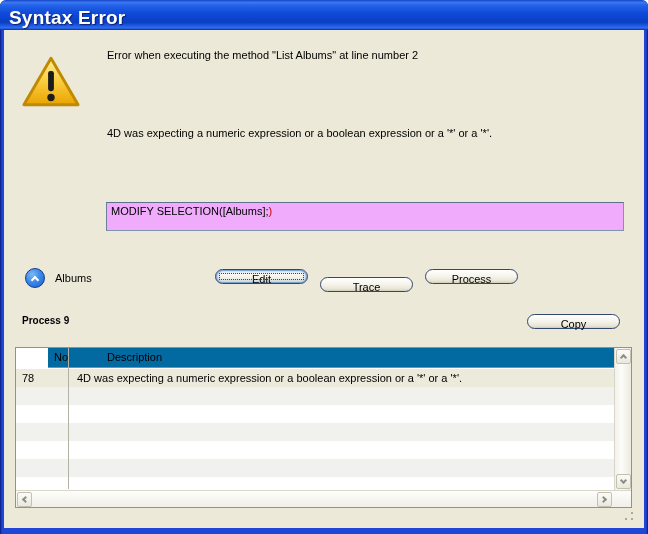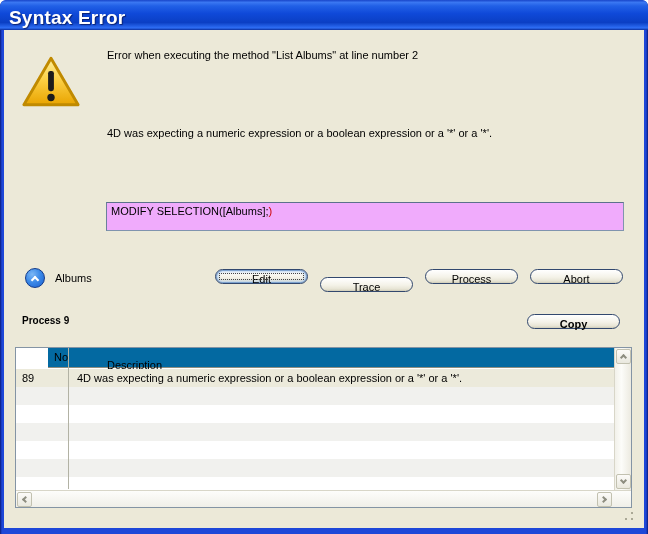--- a/index.html
+++ b/index.html
@@ -60,37 +60,37 @@
     border:1px solid #32486e; border-radius:8px;
     background: linear-gradient(180deg,#ffffff 0%,#f4f2e8 55%,#e7e4d4 85%,#cfccb8 100%);
     font-family:"Liberation Sans", sans-serif; font-size:11px; color:#000;
     text-align:center; line-height:19px; cursor:default;
   }
   .btn-edit { left:211px; top:239px; box-shadow: inset 0 0 0 1px #7da2ce, inset 0 0 3px 2px #bcd4f0; }
   .btn-edit::after { content:""; position:absolute; left:3px; right:3px; top:3px; bottom:3px; border:1px dotted #444; }
   .btn-trace { left:316px; top:239px;margin-top:8px; }
   .btn-continue { left:421px; top:239px; }
   .btn-abort { left:526px; top:239px; }
-  .btn-copy { left:523px; top:284px;font-weight:bold; }
+  .btn-copy { left:523px; top:284px; }
 
   .process { position:absolute; left:18px; top:285px; font-weight:bold; font-size:10px; }
 
   
   .etable {
     position:absolute; left:11px; top:317px; width:617px; height:161px;
     background:#fff; border:1px solid #8494a4; overflow:hidden;
   }
   .thead {
     position:absolute; left:0; top:0; right:17px; height:20px;
     background:#0369a1; border-bottom:1px solid #8e8e80;
     font-weight:normal;
     margin-left:32px;
   }
   .th-no { position:absolute; left:6px; top:3px; }
-  .th-desc { position:absolute; left:59px; top:11px; }
+  .th-desc { position:absolute; left:59px; top:3px; }
   .colsep { position:absolute; left:52px; top:0; width:1px; height:141px; background:#b2b2a4; z-index:3; }
 
   .rows { position:absolute; left:0; top:21px; right:17px; }
   .trow { position:relative; height:18px; width:100%; }
   .trow .c-no { position:absolute; left:6px; top:3px; }
   .trow .c-desc { position:absolute; left:61px; top:3px; white-space:nowrap; }
   .r-sel { background:#eceadb; }
   .r-gray { background:#f1f1ee; }
   .r-white { background:#ffffff; }
   .r-part { height:13px; }
@@ -155,35 +155,34 @@
     <div class="details">
       <span class="det-circle">
           <span class="chev"></span>
         </span>
       <span class="det-label">Albums</span>
     </div>
 
     <div class="btn btn-edit">Edit</div>
     <div class="btn btn-trace">Trace</div>
     <div class="btn btn-continue">Process</div>
-    <div class="btn btn-abort">Abort</div>
 
     <div class="process">Process 9</div>
     <div class="btn btn-copy">Copy</div>
 
     <div class="etable">
       <div class="thead">
         <span class="th-no">No</span>
         <span class="th-desc">Description</span>
       </div>
       <div class="colsep"></div>
 
       <div class="rows">
         <div class="trow r-sel">
-          <span class="c-no">89</span>
+          <span class="c-no">78</span>
           <span class="c-desc">4D was expecting a numeric expression or a boolean expression or a '*' or a '*'.</span>
         </div>
         <div class="trow r-gray"></div>
         <div class="trow r-white"></div>
         <div class="trow r-gray"></div>
         <div class="trow r-white"></div>
         <div class="trow r-gray"></div>
         <div class="trow r-white r-part"></div>
       </div>
 

